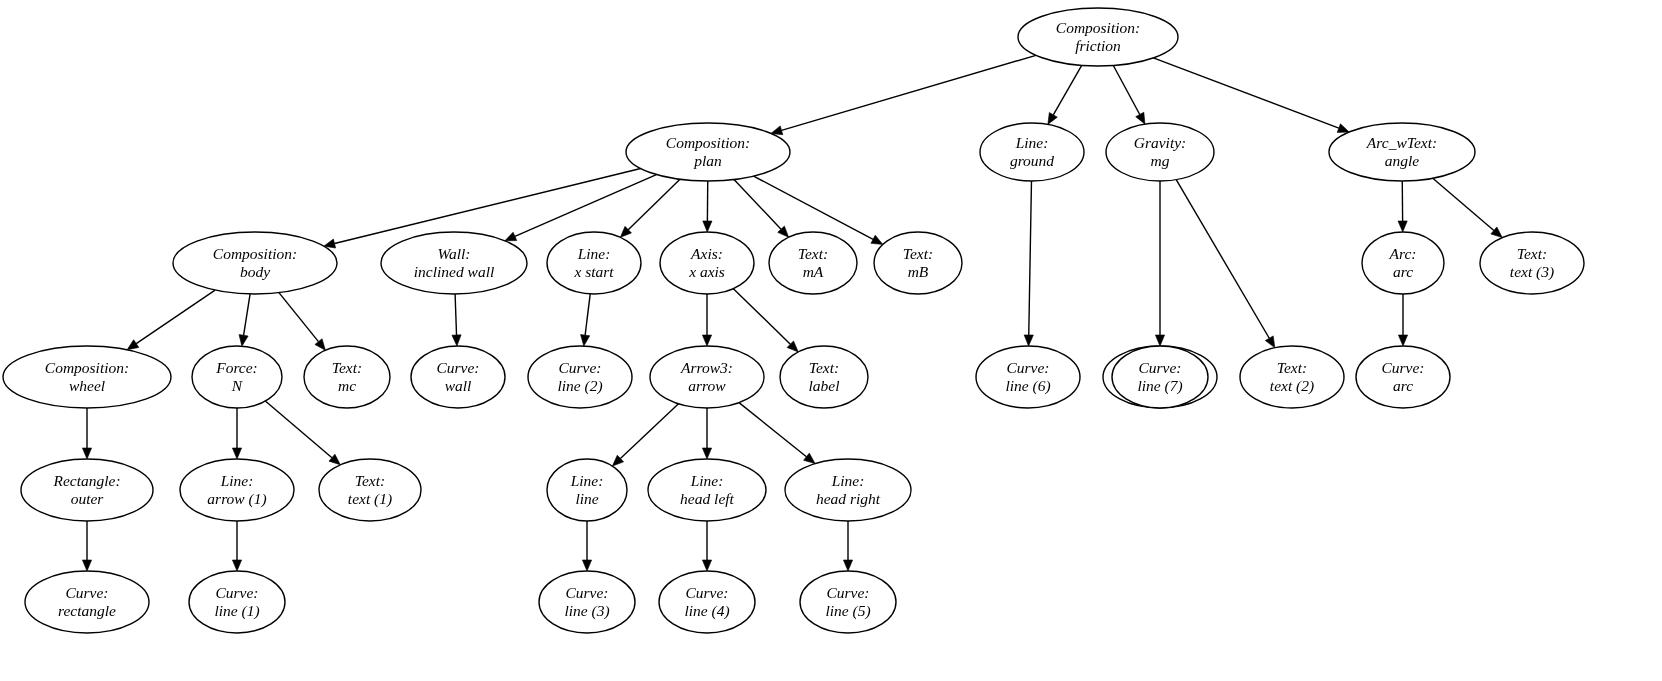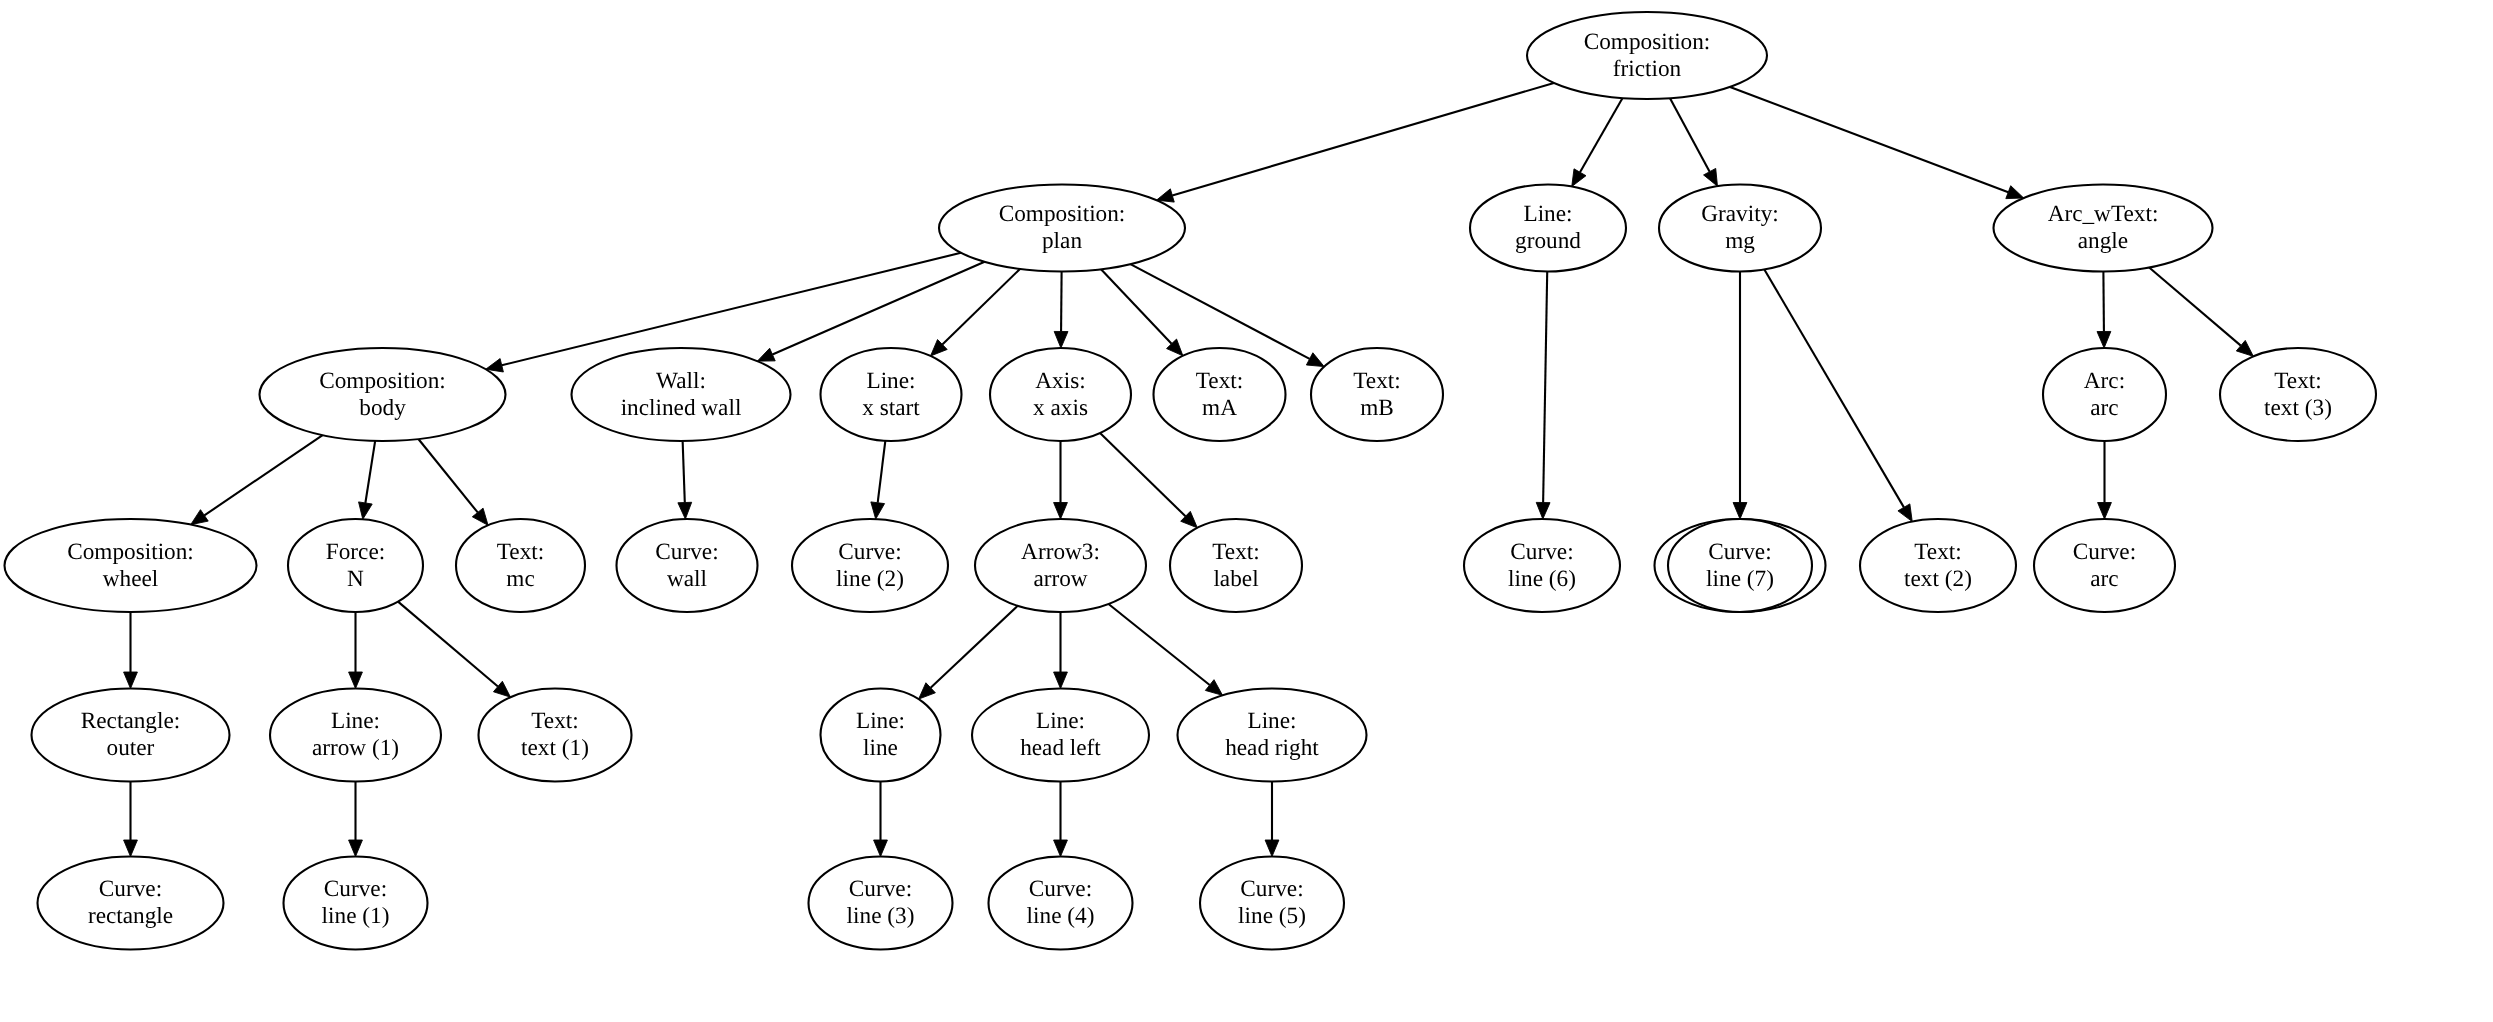--- a/index.html
+++ b/index.html
@@ -6,20 +6,21 @@
     margin: 0;
     padding: 0;
     background: #ffffff;
   }
   #graph-root {
     position: relative;
     width: 1662px;
     height: 681px;
     background: #ffffff;
     font-family: "Liberation Serif", "DejaVu Serif", serif;
+    font-style: italic;
   }
   svg#graph-canvas {
     display: block;
     width: 1662px;
     height: 681px;
   }
   .node-ellipse {
     fill: #ffffff;
     stroke: #000000;
     stroke-width: 1.4;

